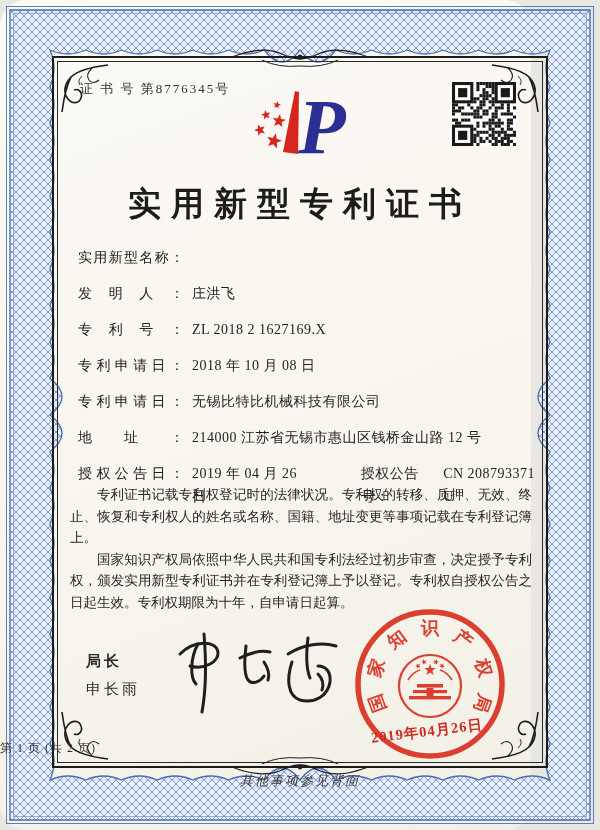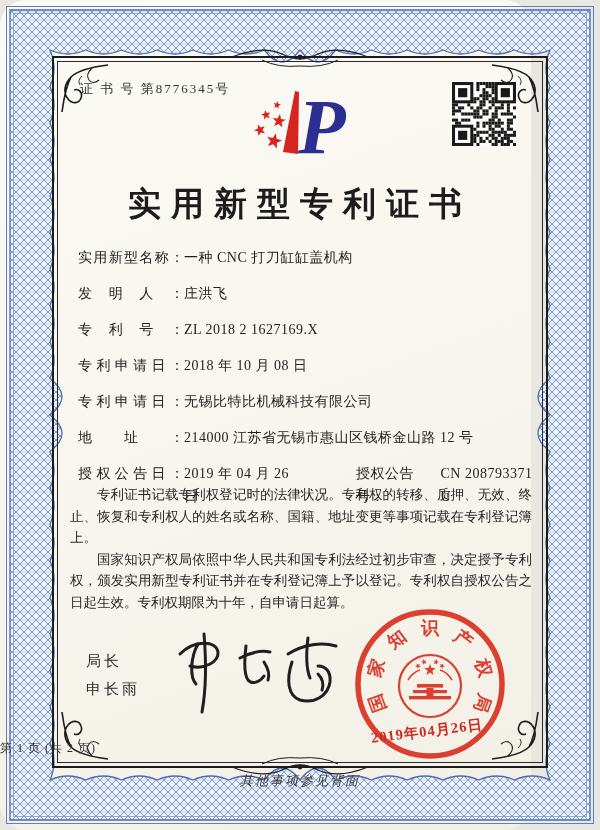--- a/index.html
+++ b/index.html
@@ -13,27 +13,27 @@
   .orn{position:absolute;z-index:3;}
   .content{position:absolute;left:0;top:0;width:600px;height:830px;z-index:4;}
   .cert-no{position:absolute;left:80px;top:80px;font-size:13px;letter-spacing:2px;color:#333;}
   .logo{position:absolute;left:222px;top:70px;}
   .qr{position:absolute;left:452px;top:82px;}
   .title{position:absolute;left:0;top:182px;width:100%;text-align:center;
          font-size:33px;font-weight:700;letter-spacing:10px;color:#1c1c1c;}
   .fields{position:absolute;left:78px;top:246px;right:56px;}
   .frow{display:flex;line-height:23px;margin-bottom:13px;font-size:14px;}
   .flabel{display:inline-block;width:106px;text-align:justify;text-align-last:justify;
-          -moz-text-align-last:justify;flex:0 0 106px;color:#222;}
+          -moz-text-align-last:justify;flex:0 0 106px;margin-right:8px;color:#222;}
   .fvalue{letter-spacing:.5px;color:#1f1f1f;}
   .grant-pair2{margin-left:52px;}
   .paras{position:absolute;left:70px;top:484px;width:462px;font-size:13.5px;
          line-height:21.5px;text-align:justify;color:#272727;}
   .paras p{margin:0;text-indent:2em;}
-  .sig-title{position:absolute;left:86px;top:652px;font-size:15px;letter-spacing:3px;}
+  .sig-title{position:absolute;left:86px;top:652px;font-size:15px;letter-spacing:3px;font-weight:bold;}
   .sig-name{position:absolute;left:86px;top:680px;font-size:15px;letter-spacing:3px;}
   .sig-hand{position:absolute;left:160px;top:628px;}
   .seal{position:absolute;left:348px;top:602px;}
   .seal-date{position:absolute;left:352px;top:722px;width:150px;text-align:center;
              font-size:14.5px;color:#cf2a1e;letter-spacing:1px;transform:rotate(-7deg);
              font-weight:600;}
   .page-info{position:absolute;left:0;top:740px;width:100%;text-align:left;
              font-size:12px;letter-spacing:1px;color:#333;}
   .back-note{position:absolute;left:0;top:772px;width:100%;text-align:center;z-index:5;
              font-size:13px;letter-spacing:2px;color:#3a3a3a;font-style:italic;}
@@ -269,21 +269,20 @@
           <rect x="3" y="45" width="15" height="15" fill="#fdfdfb"></rect>
           <rect x="6" y="48" width="9" height="9" fill="#1a1a1a"></rect>
         </g>
     </svg>
 
     <div class="title">实用新型专利证书</div>
 
     <div class="fields">
       <div class="frow">
         <span class="flabel">实用新型名称：</span>
-        <span class="fvalue">一种 CNC 打刀缸缸盖机构</span>
       </div>
       <div class="frow">
         <span class="flabel">发明人：</span>
         <span class="fvalue">庄洪飞</span>
       </div>
       <div class="frow">
         <span class="flabel">专利号：</span>
         <span class="fvalue">ZL 2018 2 1627169.X</span>
       </div>
       <div class="frow">

